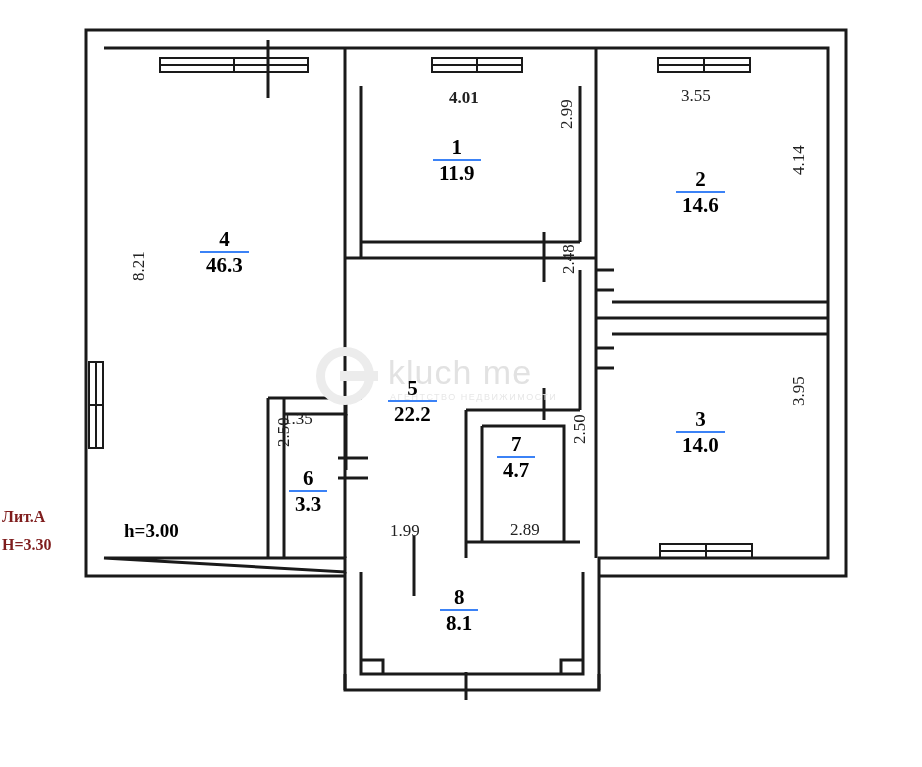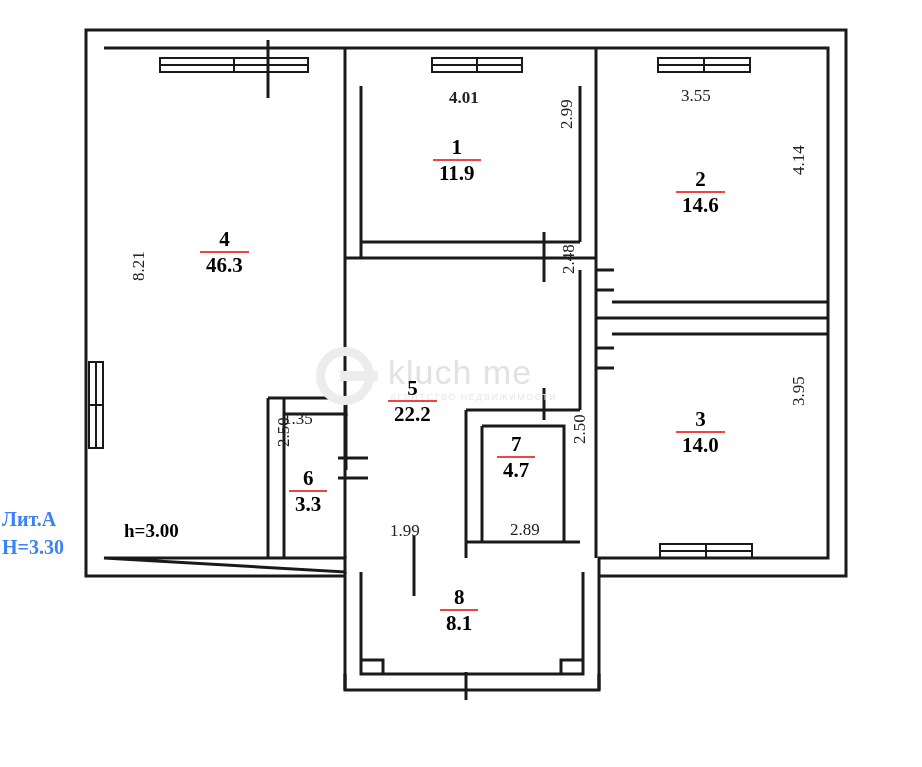--- a/index.html
+++ b/index.html
@@ -30,38 +30,38 @@
     line-height: 1.05;
   }
   .room .num {
     display: block;
     font-size: 21px;
     padding: 0 6px 1px 6px;
   }
   .room .area {
     display: block;
     font-size: 21px;
-    border-top: 2px solid #ef4444;
+    border-top: 2px solid #3b82f6;
     padding: 1px 6px 0 6px;
   }
   .dim {
     position: absolute;
     font-size: 17px;
     color: #222;
     white-space: nowrap;
   }
   .dim.vert {
     transform: rotate(-90deg);
     transform-origin: left top;
   }
   .corner {
     position: absolute;
     font-weight: bold;
-    font-size: 20px;
-    color: #3b82f6;
+    font-size: 16px;
+    color: #7f1d1d;
     white-space: nowrap;
   }
   .hlabel {
     position: absolute;
     font-weight: bold;
     font-size: 19px;
     color: #000;
   }
   
   .watermark {

